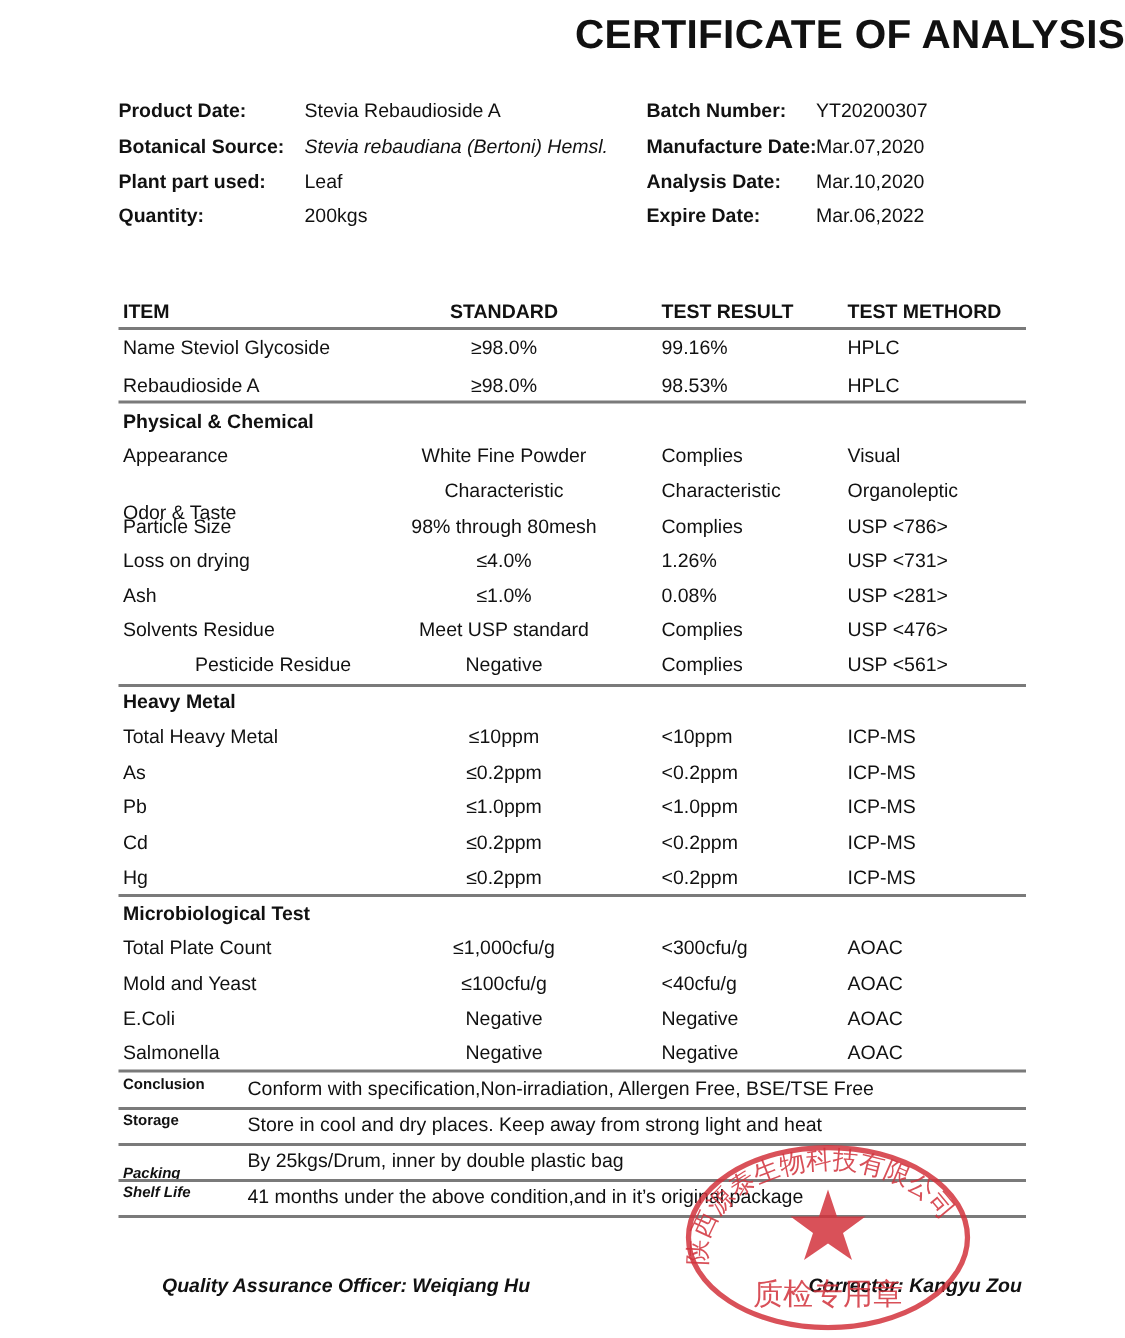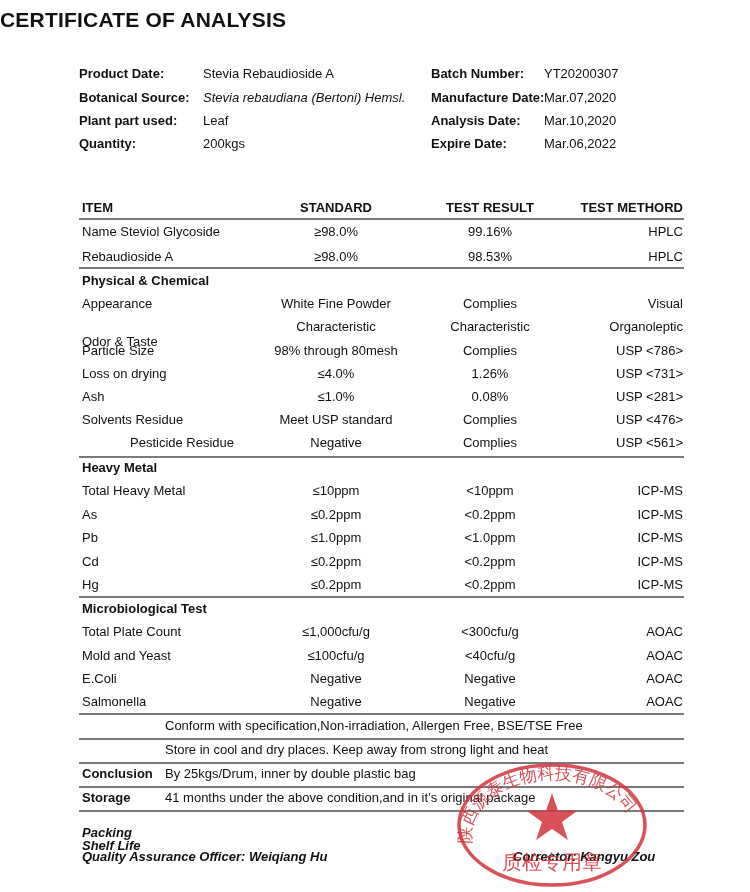--- a/index.html
+++ b/index.html
@@ -2,47 +2,47 @@
 <html><head>
   <meta charset="utf-8">
   <style>
     html, body { margin: 0; padding: 0; background: #ffffff; }
     body {
       width: 750px; height: 892px; position: relative; overflow: hidden;
       font-family: "Liberation Sans", "DejaVu Sans", sans-serif;
       color: #111111;
     }
     .title {
-      position: absolute; left: 0; top: 8px; width: 750px; text-align: left;
-      font-size: 21px; font-weight: bold; letter-spacing: 0.2px;
+      position: absolute; left: 0; top: 8px; width: 750px; text-align: right;
+      font-size: 27px; font-weight: bold; letter-spacing: 0.2px;
     }
     .info { position: absolute; font-size: 13px; }
     .info .row { position: absolute; height: 20px; white-space: nowrap; }
     .info .lbl { position: absolute; left: 0; font-weight: bold; }
     .info .val { position: absolute; }
     .info-left { left: 79px; top: 66px; }
     .info-left .val { left: 124px; }
     .info-right { left: 431px; top: 66px; }
     .info-right .val { left: 113px; }
     .italic { font-style: italic; }
 
     .hr { position: absolute; left: 79px; width: 605px; height: 2px; background: #7a7a7a; }
 
     .cell { position: absolute; font-size: 13px; white-space: nowrap; }
     .c1 { left: 82px; }
     .c2 { left: 246px; width: 180px; text-align: center; }
-    .c3 { left: 425px; width: 130px; text-align: center; }
-    .c4 { left: 565px; width: 118px; text-align: right; }
+    .c3 { left: 441px; width: 130px; text-align: left; }
+    .c4 { left: 565px; width: 118px; text-align: left; }
     .hdr { font-weight: bold; }
     .section { font-weight: bold; }
 
-    .foot-label { position: absolute; left: 82px; font-size: 13px; font-weight: bold; margin-top: 48px; }
+    .foot-label { position: absolute; left: 82px; font-size: 10px; font-weight: bold; }
     .foot-val { position: absolute; left: 165px; font-size: 13px; white-space: nowrap; }
 
-    .sign { position: absolute; top: 849px; font-size: 13px; font-weight: bold; font-style: italic; white-space: nowrap; }
+    .sign { position: absolute; top: 849px; font-size: 13px; font-weight: bold; font-style: italic; white-space: nowrap; margin-left: 26px; }
 
     .stamp { position: absolute; left: 452px; top: 757px; width: 200px; height: 130px; pointer-events: none; }
   </style>
 </head>
 <body>
 
 <div class="title">CERTIFICATE OF ANALYSIS</div>
 
 <div class="info info-left">
   <div class="row" style="top:0">

